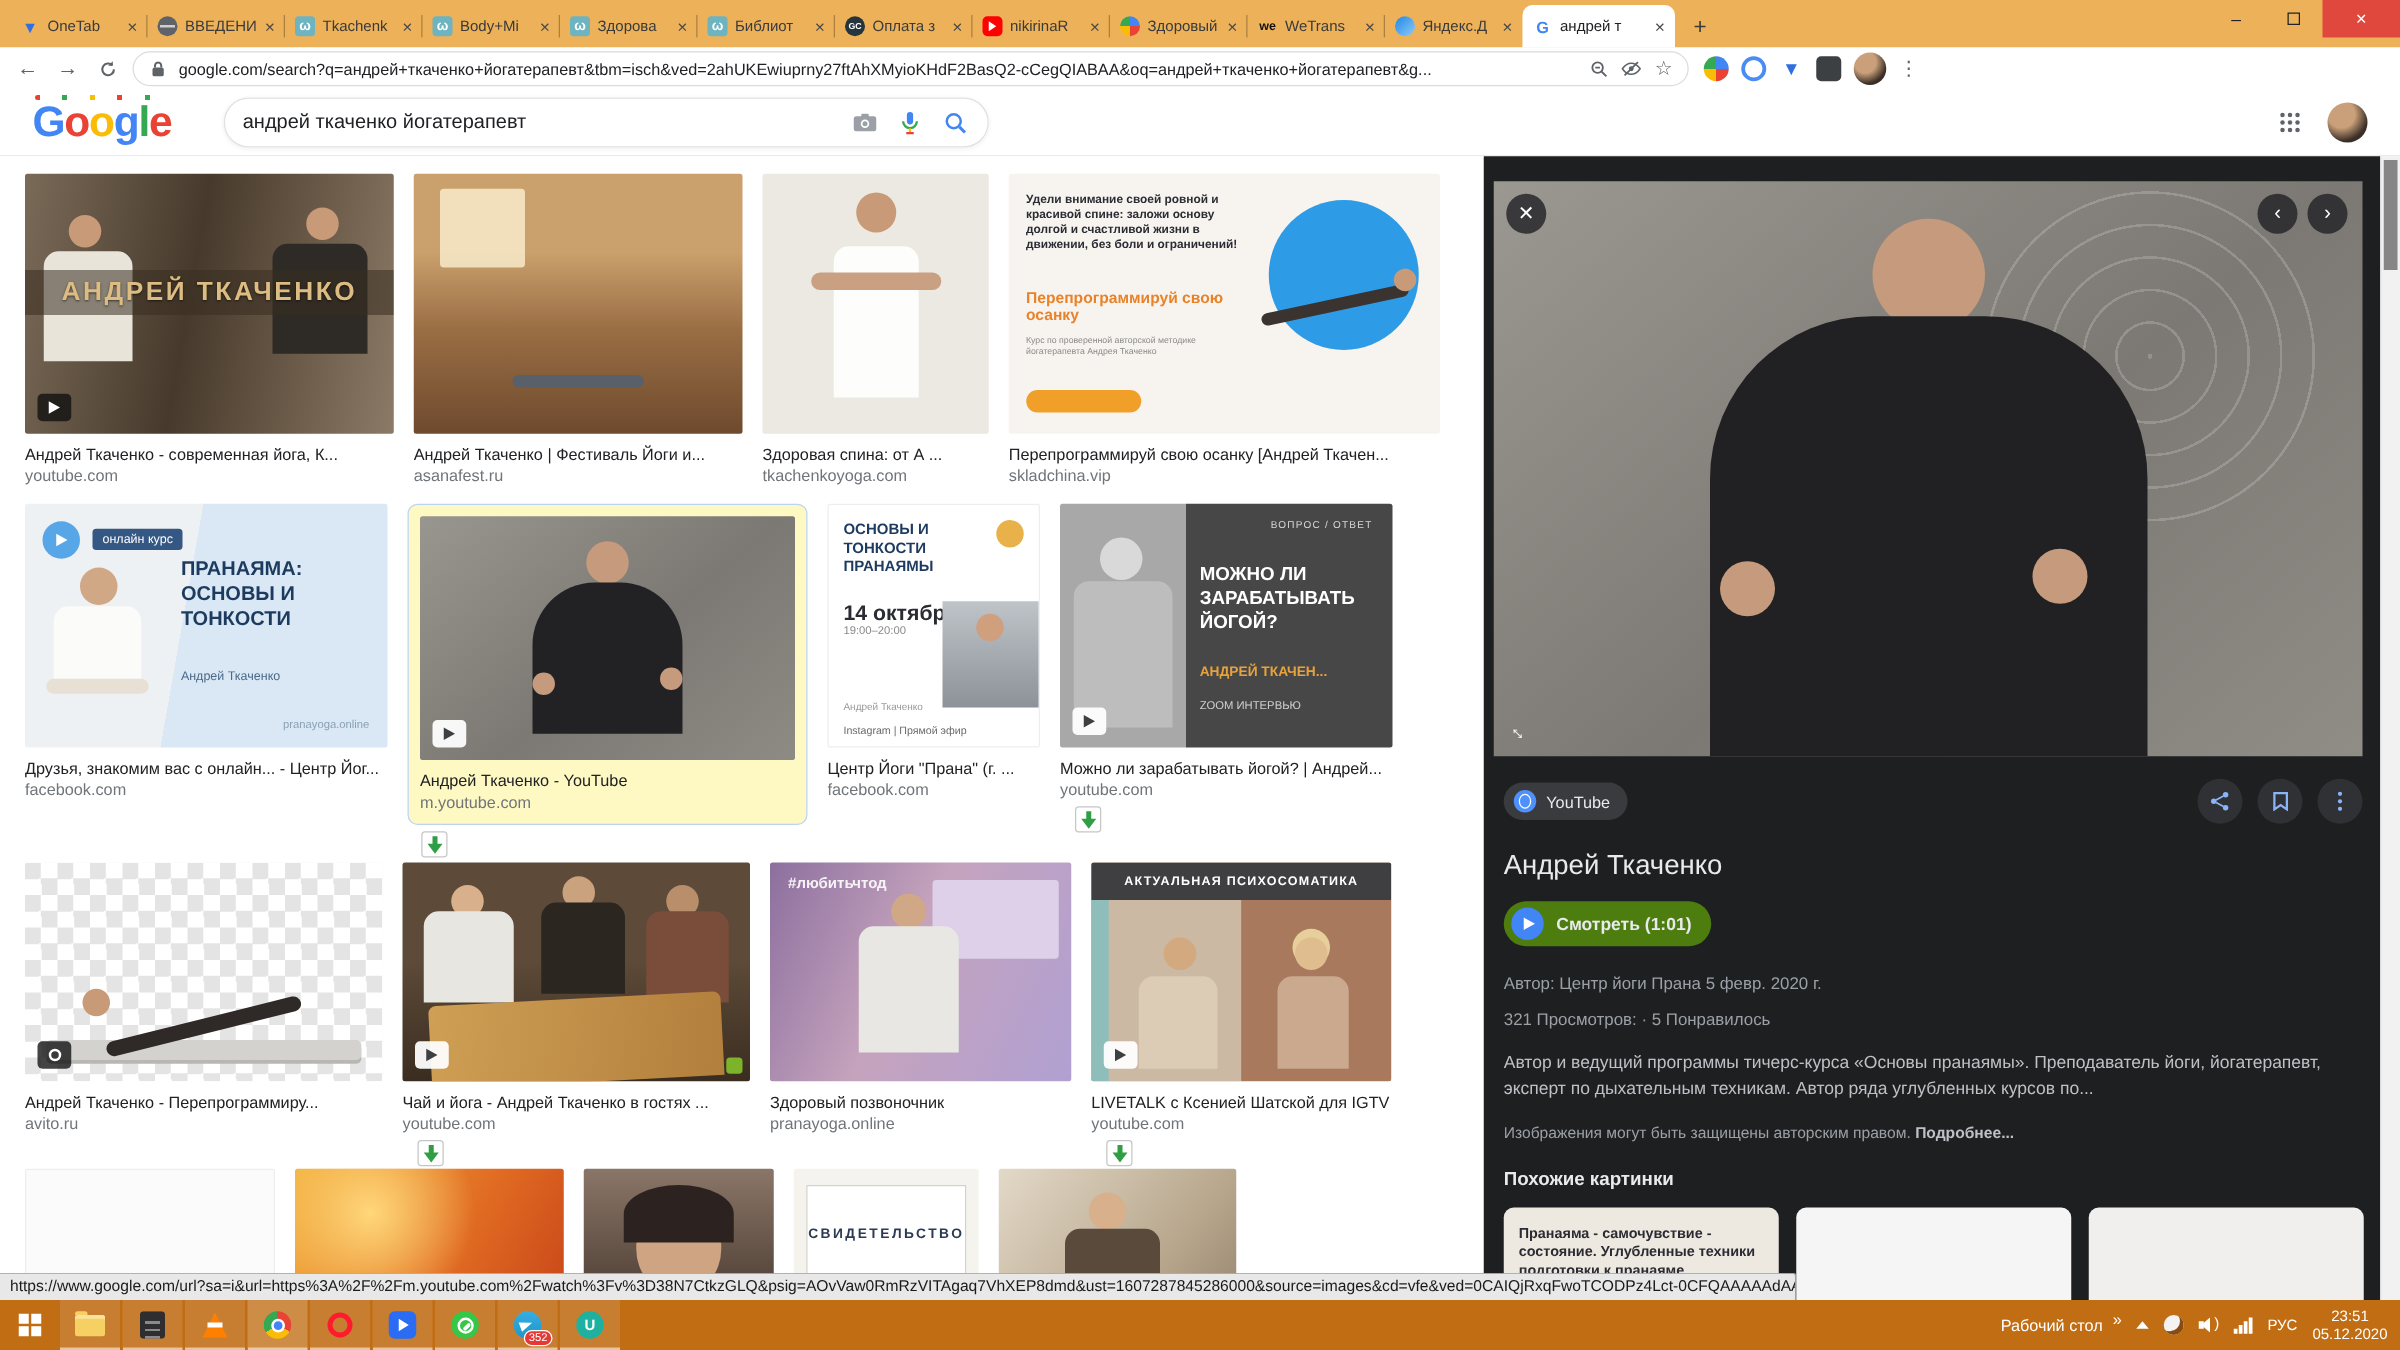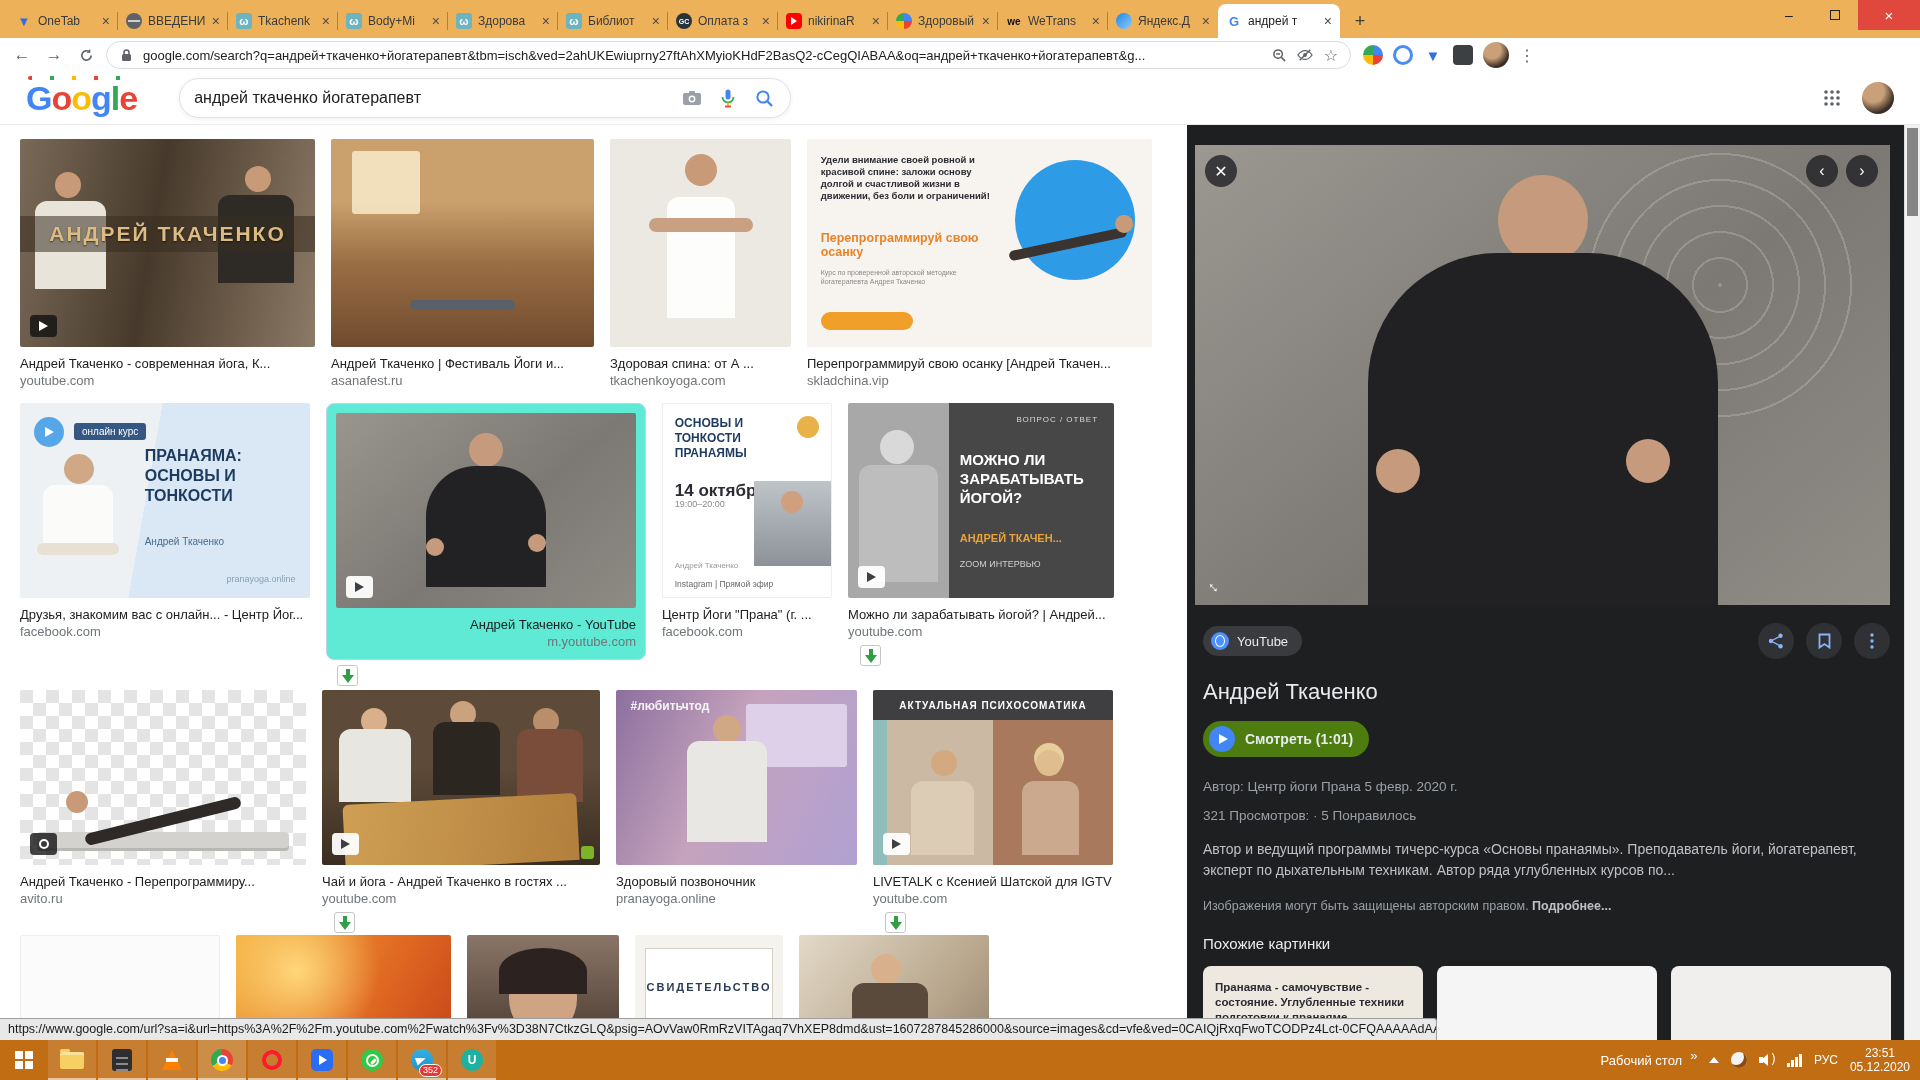--- a/index.html
+++ b/index.html
@@ -63,21 +63,21 @@
   .gic { width:24px; height:24px; display:flex; align-items:center; justify-content:center; flex:none; }
   .ghdr-right { margin-left:auto; display:flex; align-items:center; gap:18px; }
   .avatar-lg { width:32px; height:32px; border-radius:50%; background:radial-gradient(circle at 35% 30%, #c9a07a 0 35%, #3a2e26 70%); }
 
   
   .content { display:flex; height:915px; }
   .grid-col { width:1187px; flex:none; overflow:hidden; padding:14px 0 0 20px; position:relative; background:#fff; }
   .g-row { display:flex; gap:16px; align-items:flex-start; }
   .g-row.mb1{ margin-bottom:14px; } .g-row.mb2{ margin-bottom:30px; } .g-row.mb3{ margin-bottom:28px; }
   .g-item { position:relative; flex:none; }
-  .g-item.sel { background:#5eead4; border:1px solid #bcd3f2; border-radius:8px; padding:9px;text-align:right; }
+  .g-item.sel { background:#fef9c3; border:1px solid #bcd3f2; border-radius:8px; padding:9px; }
   .th { position:relative; width:100%; border-radius:2px; overflow:hidden; background:#ddd; }
   .cap { margin-top:8px; }
   .cap .t { font-size:13px; color:#202124; line-height:17px; white-space:nowrap; overflow:hidden; }
   .cap .d { font-size:13px; color:#70757a; line-height:17px; white-space:nowrap; overflow:hidden; }
 
   
   .pbadge { position:absolute; left:10px; bottom:10px; width:27px; height:22px; border-radius:4px;
     display:flex; align-items:center; justify-content:center; }
   .pbadge i { width:0; height:0; border-left:9px solid #fff; border-top:5px solid transparent; border-bottom:5px solid transparent; }
   .pbadge.dark { background:rgba(15,15,15,.78); }
@@ -202,21 +202,21 @@
   .watch { display:inline-flex; align-items:center; gap:10px; height:36px; border-radius:18px; background:#4d7c0f;
     padding:0 16px 0 6px; margin:16px 0 0 8px; }
   .watch .pc { width:26px; height:26px; border-radius:50%; background:#4285f4; display:flex; align-items:center; justify-content:center; }
   .watch .pc i { width:0; height:0; border-left:9px solid #fff; border-top:5px solid transparent; border-bottom:5px solid transparent; margin-left:2px; }
   .watch span { font-size:14px; font-weight:bold; color:#e8eaed; }
   .p-meta { font-size:13.5px; color:#9aa0a6; margin:22px 0 0 8px; }
   .p-meta2 { font-size:13.5px; color:#9aa0a6; margin:14px 0 0 8px; }
   .p-desc { font-size:14px; color:#bdc1c6; line-height:21px; margin:16px 8px 0 8px; width:672px; }
   .p-copy { font-size:12.5px; color:#9aa0a6; margin:18px 0 0 8px; }
   .p-copy b { color:#bdc1c6; }
-  .p-reltitle { font-size:15px; font-weight:normal; color:#e8eaed; margin:22px 0 0 8px; }
+  .p-reltitle { font-size:15px; font-weight:bold; color:#e8eaed; margin:22px 0 0 8px; }
   .p-rel { display:flex; gap:14px; margin:14px 0 0 8px; }
   .rel-card { width:220px; height:200px; border-radius:8px; overflow:hidden; flex:none; position:relative; }
   .rel-text { background:#eee9e0; padding:14px 12px; }
   .rel-text .rt { font-size:11.5px; font-weight:bold; color:#2b2b33; line-height:15px; }
   .rel-text .rs { font-size:8px; color:#8f8f8f; margin-top:12px; }
   .rel-blank { background:#f5f5f5; }
   .rel-head { background:#f1efed; }
   .rel-head::after { content:""; position:absolute; left:calc(50% - 70px); bottom:-30px; width:140px; height:150px; border-radius:50%;
     background:radial-gradient(circle at 50% 30%, #a8895f, #7d6647 75%); }
 

